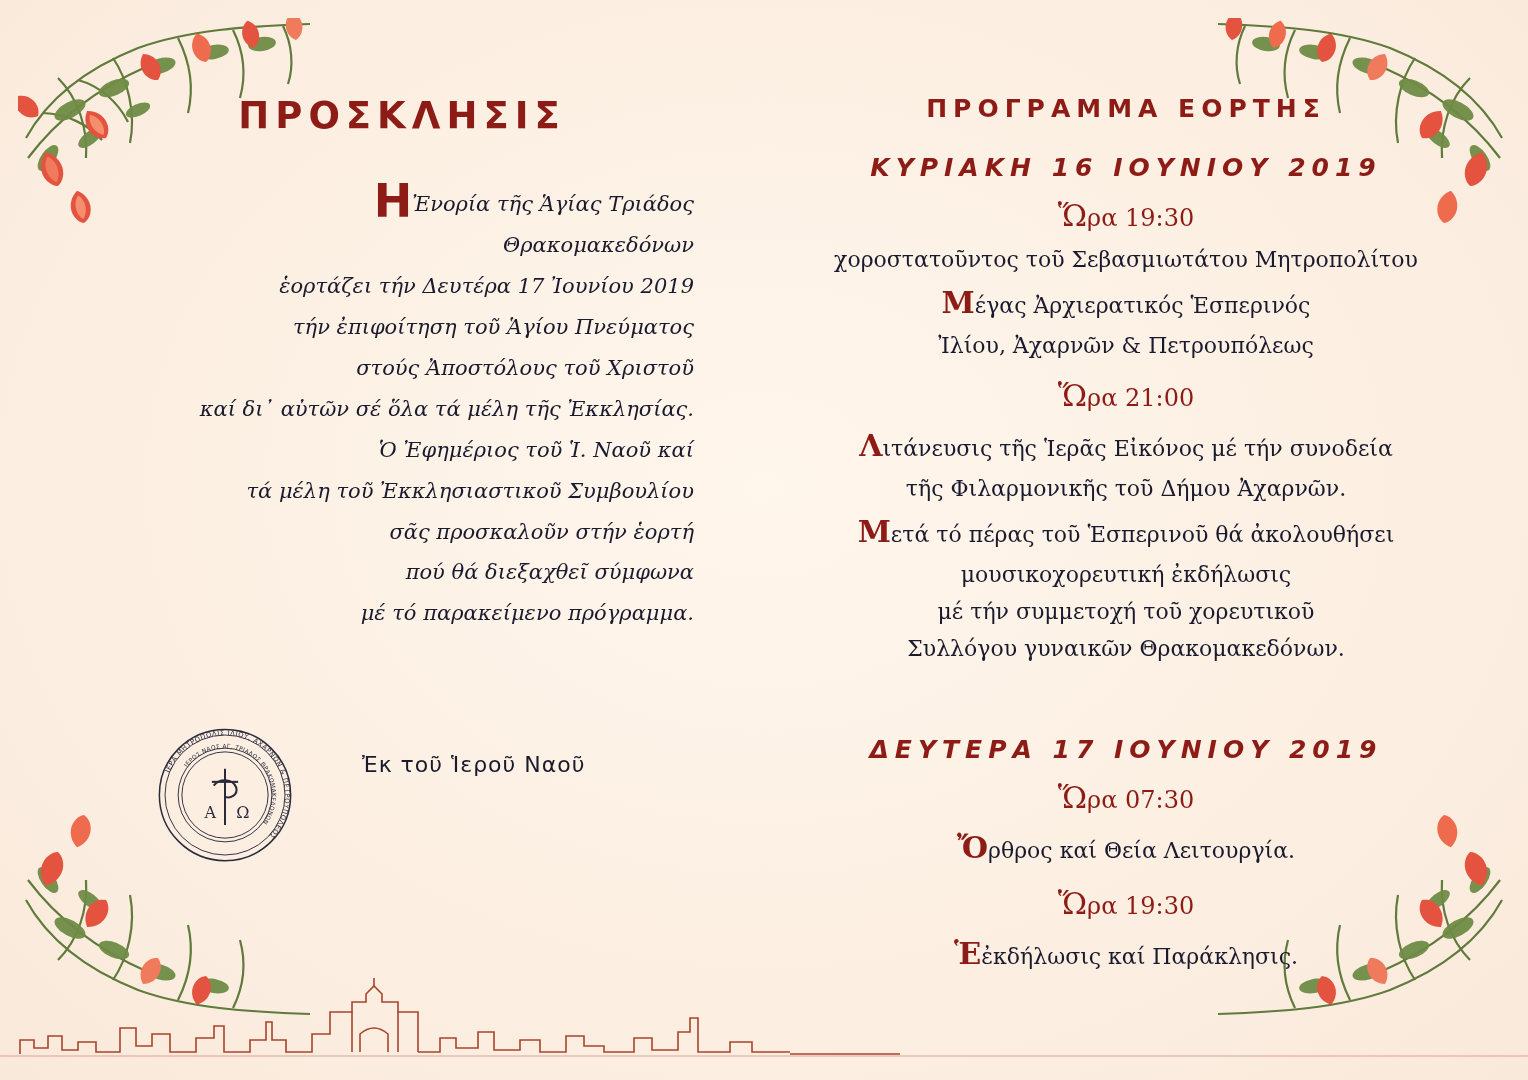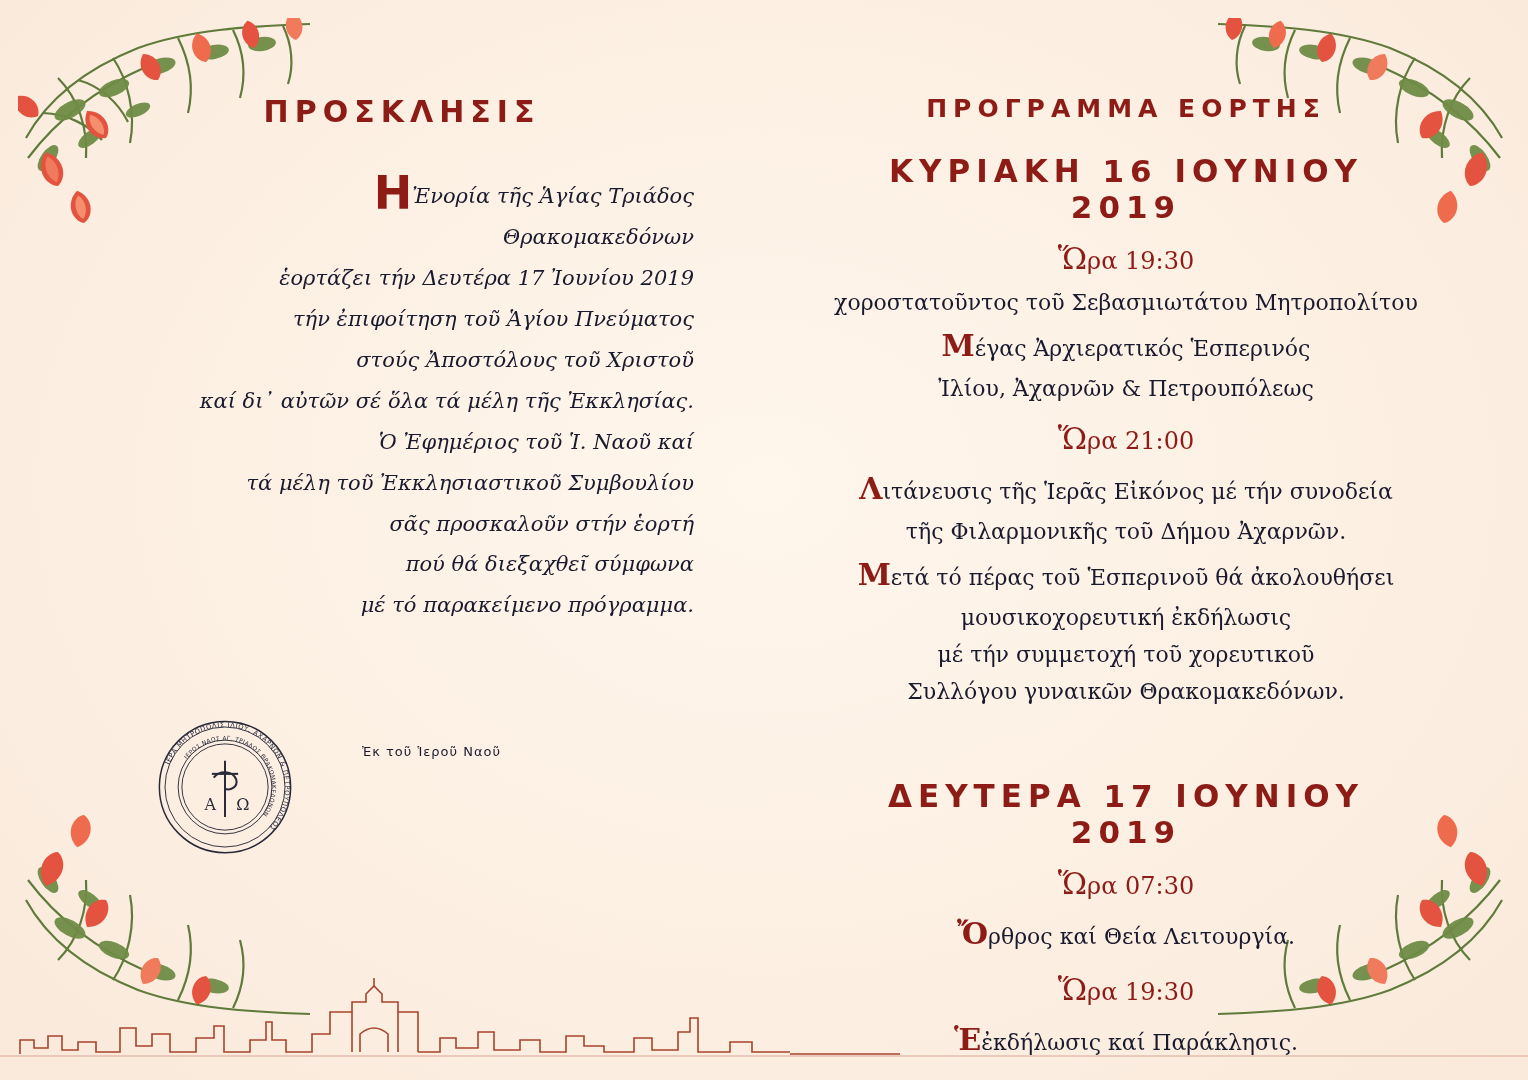--- a/index.html
+++ b/index.html
@@ -69,30 +69,31 @@
 
   
   .uncial {
     font-family: "DejaVu Sans", "Liberation Sans", sans-serif;
     color: #8d1c16;
     letter-spacing: 6px;
     font-weight: 700;
     text-align: center;
   }
   .title-main {
-    font-size: 30px;
+    font-size: 37px;
     margin: 22px 0 46px 0;
   }
   .prog-title {
     font-size: 25px;
     margin: 22px 0 30px 0;
   }
   .day-head {
-    font-size: 31px;
+    font-size: 25px;
     margin: 0 0 14px 0;
+    font-style: italic;
   }
   .day-head.second { margin-top: 70px; }
 
   
   .body-text {
     text-align: right;
     color: #1a1a2e;
     font-size: 21px;
     line-height: 1.95;
     font-family: "DejaVu Serif", "Liberation Serif", serif;
@@ -120,21 +121,21 @@
   }
   .seal {
     width: 150px;
     height: 150px;
     flex: 0 0 150px;
   }
   .seal svg { width: 100%; height: 100%; display: block; }
   .signature {
     margin-left: 62px;
     font-family: "DejaVu Sans", "Liberation Sans", sans-serif;
-    font-size: 13px;
+    font-size: 22px;
     color: #1a1a2e;
     letter-spacing: 1px;
     align-self: flex-start;
     margin-top: 32px;
   }
 
   
   .hour {
     color: #8d1c16;
     font-size: 24px;

